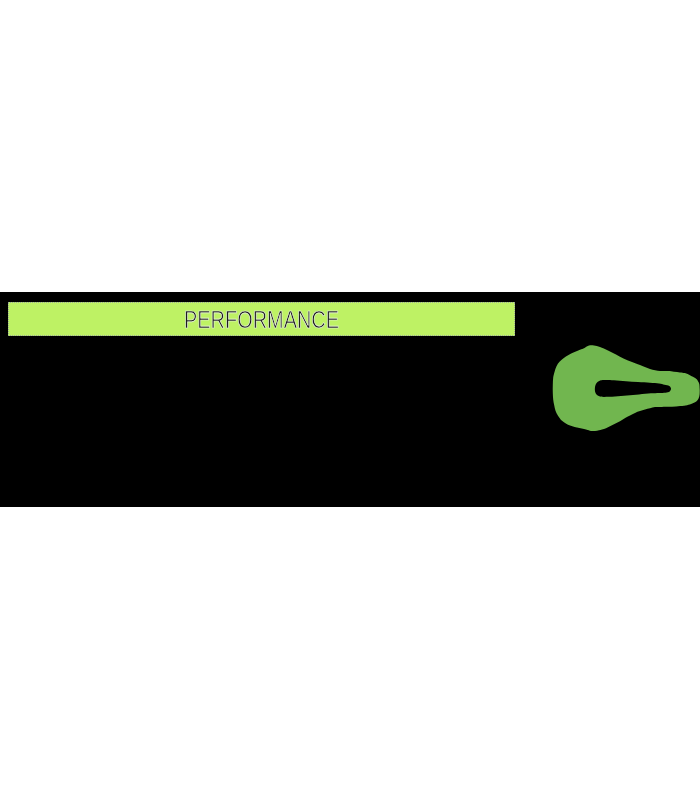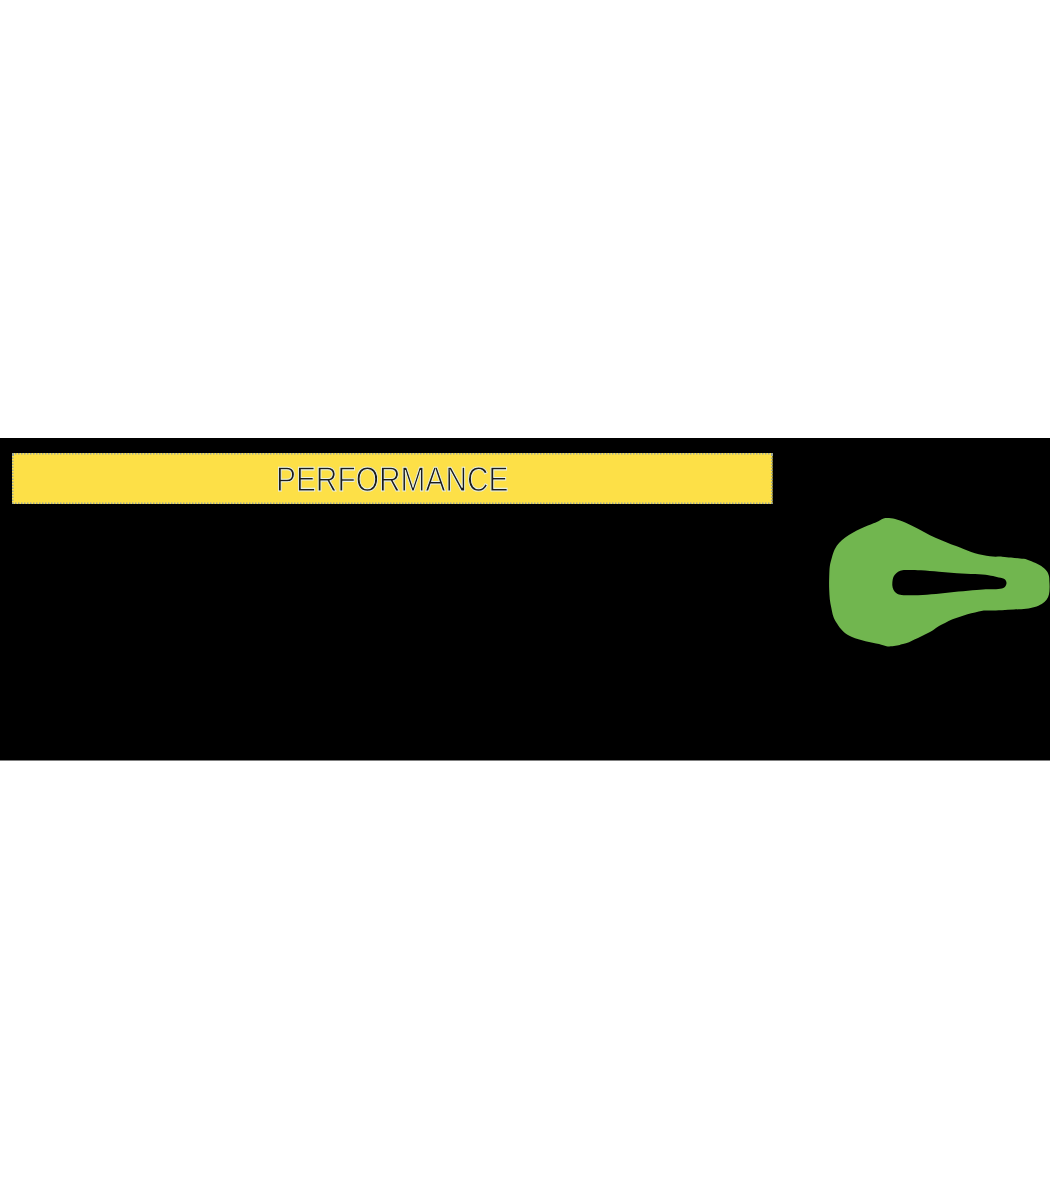--- a/index.html
+++ b/index.html
@@ -1,20 +1,20 @@
 <!DOCTYPE html>
 <html><head>
 <meta charset="utf-8">
 <style>
   html,body{margin:0;padding:0;}
   body{width:700px;height:800px;background:#ffffff;position:relative;overflow:hidden;
        font-family:"Liberation Sans", sans-serif;}
   .band{position:absolute;left:0;top:292px;width:700px;height:215px;background:#000000;}
   .label{position:absolute;left:8px;top:302px;width:507px;height:34px;box-sizing:border-box;
-         background:#fde047;border:1px dotted #9aa79a;}
+         background:#bef264;border:1px dotted #9aa79a;}
   .label svg{display:block;}
   .saddle{position:absolute;left:540px;top:330px;}
 </style>
 </head>
 <body>
   <div class="band"></div>
   <div class="label">
     <svg width="505" height="32" viewBox="0 0 505 32">
       <text x="252.5" y="24.5" text-anchor="middle" font-family="Liberation Sans, sans-serif" font-size="23" fill="#1c1c1c" stroke="#e9f1e2" stroke-width="0.7" textLength="155" lengthAdjust="spacingAndGlyphs">PERFORMANCE</text>
     </svg>

